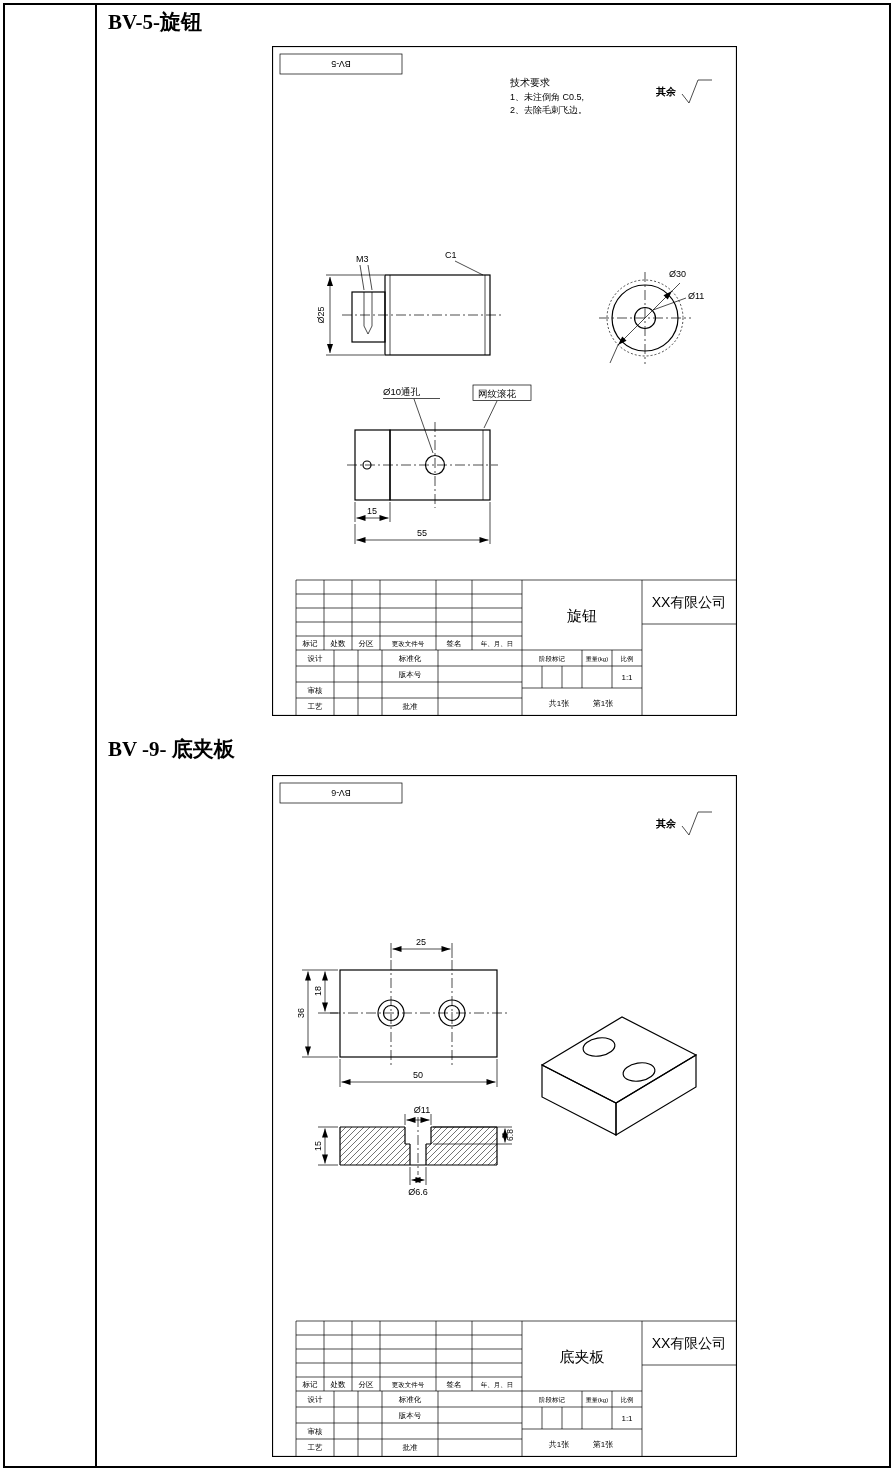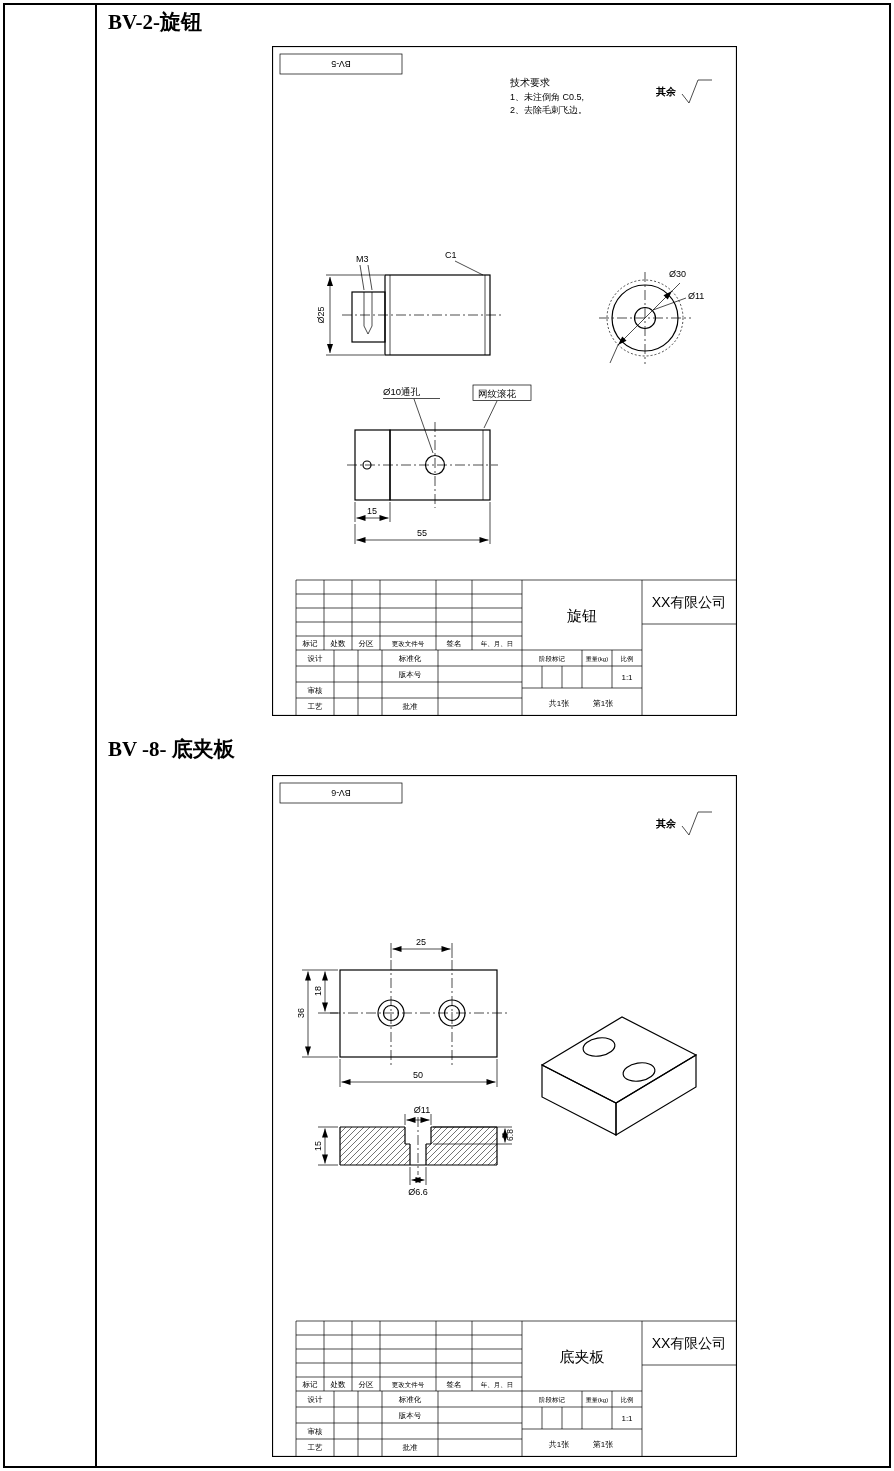--- a/index.html
+++ b/index.html
@@ -19,22 +19,22 @@
   .cl{stroke:#000;stroke-width:0.7;fill:none;stroke-dasharray:10 3 2 3;}
   .tx{font-family:"Liberation Sans","DejaVu Sans",sans-serif;fill:#000;}
 </style>
 </head>
 <body>
 
 <div class="page">
   <div class="page-border"></div>
   <div class="col-divider"></div>
 
-  <div class="heading" id="h1">BV-2-旋钮</div>
-  <div class="heading" id="h2">BV -8- 底夹板</div>
+  <div class="heading" id="h1">BV-5-旋钮</div>
+  <div class="heading" id="h2">BV -9- 底夹板</div>
 
   <svg id="svg1" width="465" height="670" viewBox="0 0 465 670">
     <defs>
       <pattern id="kn1" width="4.5" height="4.5" patternUnits="userSpaceOnUse">
         <path d="M0,4.5 L4.5,0 M0,0 L4.5,4.5" stroke="#333" stroke-width="0.55"></path>
       </pattern>
       <marker id="ar1" markerWidth="10" markerHeight="8" refX="9.5" refY="4" orient="auto-start-reverse" markerUnits="userSpaceOnUse">
         <path d="M0.5,1 L9.5,4 L0.5,7 Z" fill="#000"></path>
       </marker>
     </defs>

